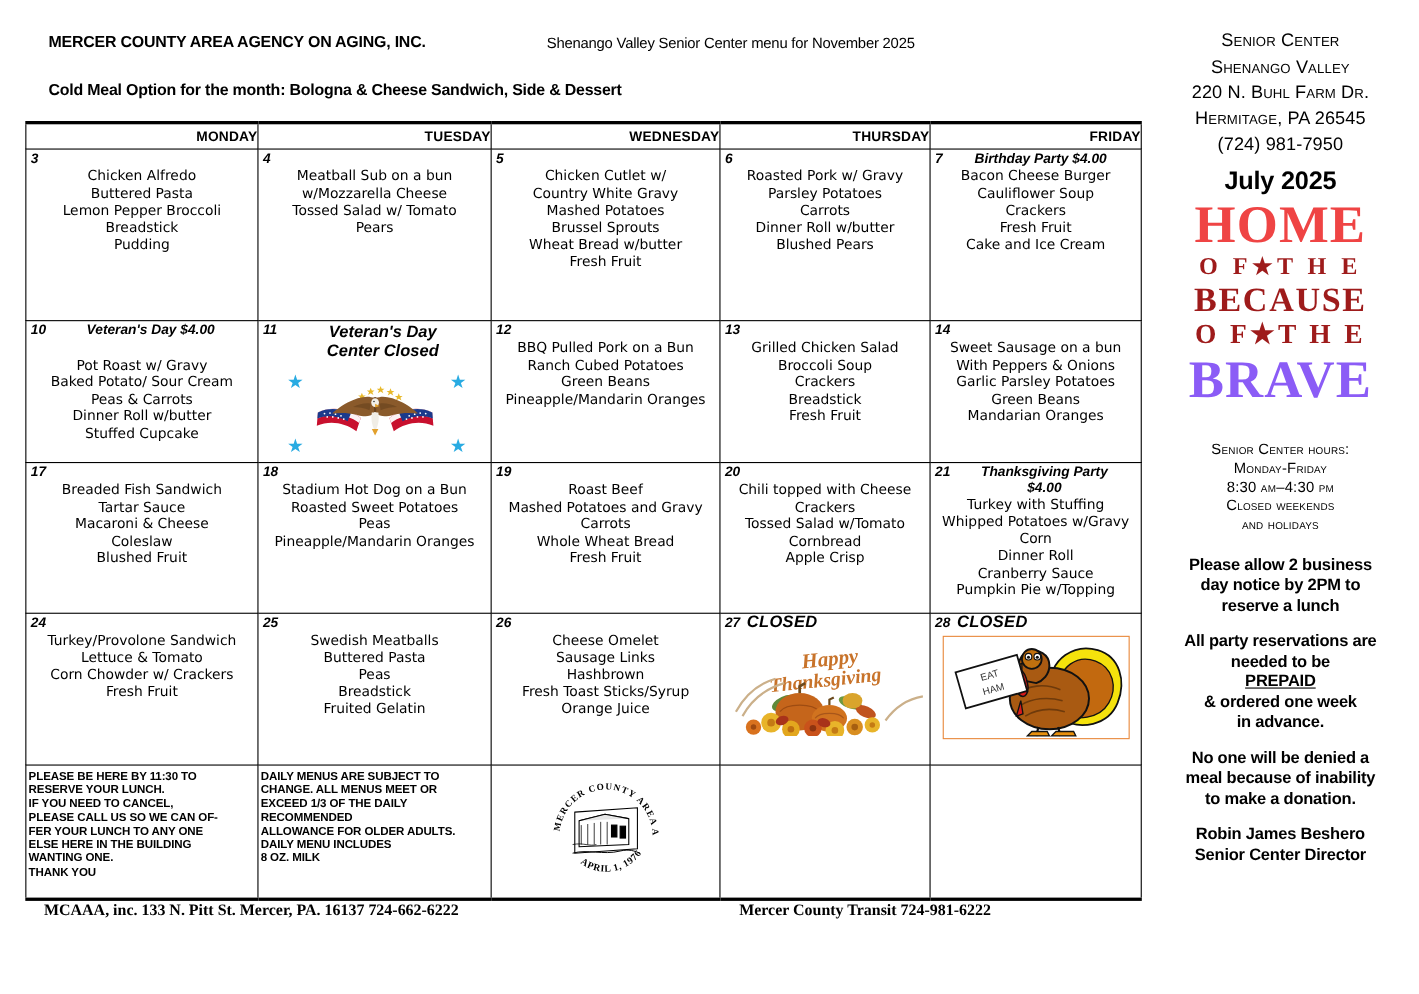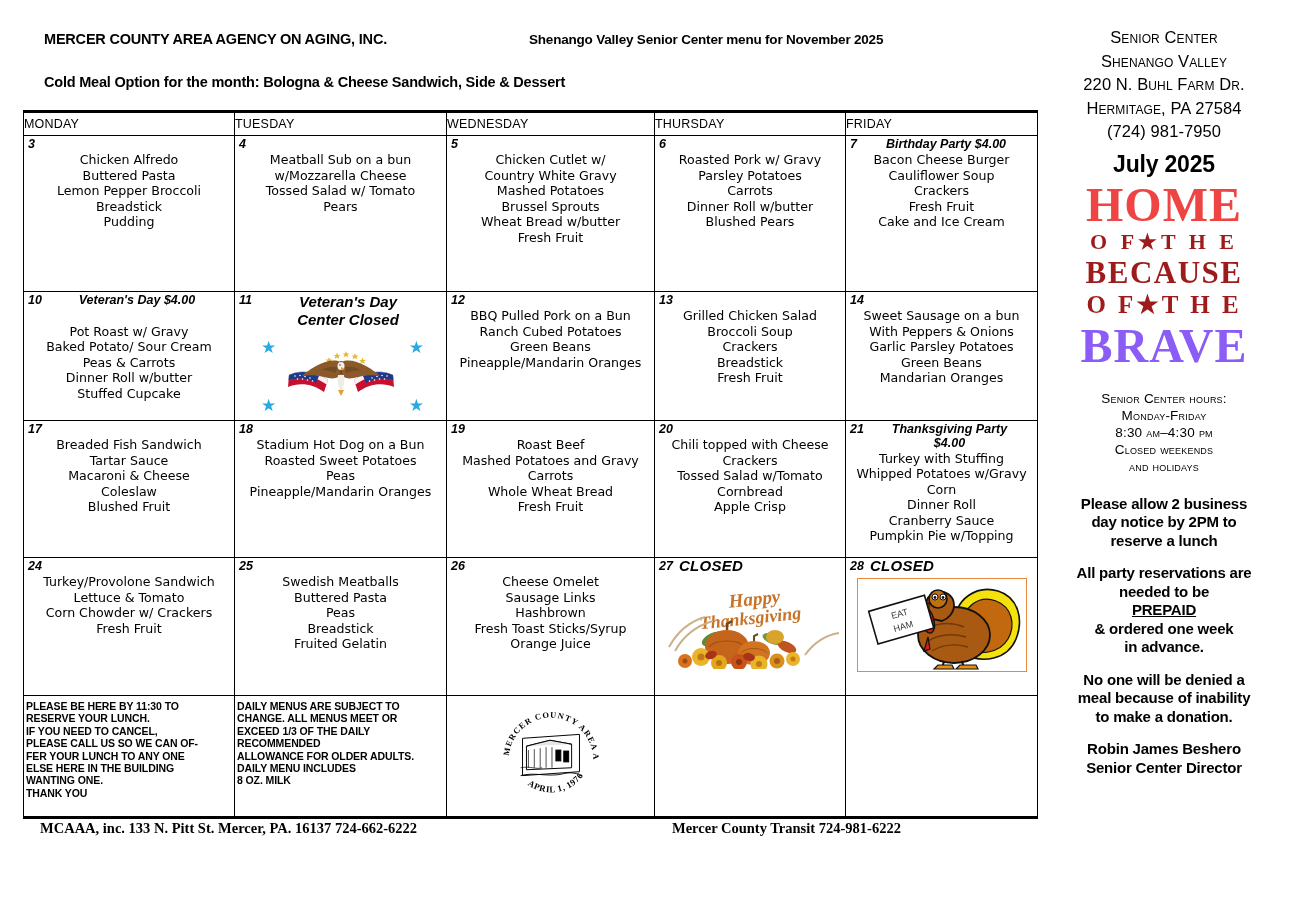--- a/index.html
+++ b/index.html
@@ -25,23 +25,23 @@
   .hdr-left {
     position: absolute;
     left: 44px; top: 31px;
     font-size: 14.5px;
     font-weight: bold;
     letter-spacing: -0.2px;
     white-space: nowrap;
   }
   .hdr-mid {
     position: absolute;
-    left: 529px; top: 32px;
+    left: 497px; top: 32px;
     font-size: 13.5px;
-    font-weight: bold;
+    font-weight: normal;
     letter-spacing: -0.2px;
     white-space: nowrap;
   }
   .hdr-cold {
     position: absolute;
     left: 44px; top: 74px;
     font-size: 14.5px;
     font-weight: bold;
     letter-spacing: -0.2px;
     white-space: nowrap;
@@ -58,22 +58,22 @@
   }
   .cal td, .cal th {
     border: 1px solid #000;
     vertical-align: top;
     padding: 0;
   }
   .cal thead th {
     border-top: 3px solid #000;
     height: 22px;
     font-size: 12.5px;
-    font-weight: normal;
-    text-align: left;
+    font-weight: bold;
+    text-align: right;
     vertical-align: middle;
     letter-spacing: 0.2px;
   }
   .cal tbody tr.week td { height: 128px; }
   .cal tbody tr.week.w1 td { height: 155px; }
   .cal tbody tr.week.w3 td { height: 136px; }
   .cal tbody tr.week.w4 td { height: 137px; }
   .cal tbody tr.notes td {
     height: 120px;
     border-bottom: 3px solid #000;
@@ -257,21 +257,21 @@
   }
   .hoh .l6 {
     font-family: "Liberation Serif", serif;
     font-weight: bold;
     font-size: 48px;
     color: #8b5cf6;
     letter-spacing: 1px;
     line-height: 52px;
   }
   .hours {
-    margin-top: 18px;
+    margin-top: 28px;
     font-size: 13.5px;
     line-height: 17px;
     font-variant: small-caps;
     letter-spacing: 0.2px;
   }
   .notice {
     margin-top: 20px;
     font-size: 15px;
     font-weight: bold;
     line-height: 18.5px;
@@ -639,21 +639,21 @@
   </table>
 
   <div class="foot-left">MCAAA, inc.  133 N. Pitt St.  Mercer, PA. 16137    724-662-6222</div>
   <div class="foot-right">Mercer County Transit    724-981-6222</div>
 
   <div class="side">
     <div class="sc-addr">
       <div class="smallcaps">Senior  Center</div>
       <div class="smallcaps">Shenango Valley</div>
       <div class="smallcaps">220 N. Buhl Farm Dr.</div>
-      <div class="smallcaps">Hermitage, PA  27584</div>
+      <div class="smallcaps">Hermitage, PA  26545</div>
       <div>(724) 981-7950</div>
     </div>
 
     <div class="nov2025">July 2025</div>
 
     <div class="hoh">
       <div class="l1">HOME</div>
       <div class="l2"><span>O F</span><span class="st">★</span><span>T H E</span></div>
       <div class="l4">BECAUSE</div>
       <div class="l5"><span>O F</span><span class="st">★</span><span>T H E</span></div>

